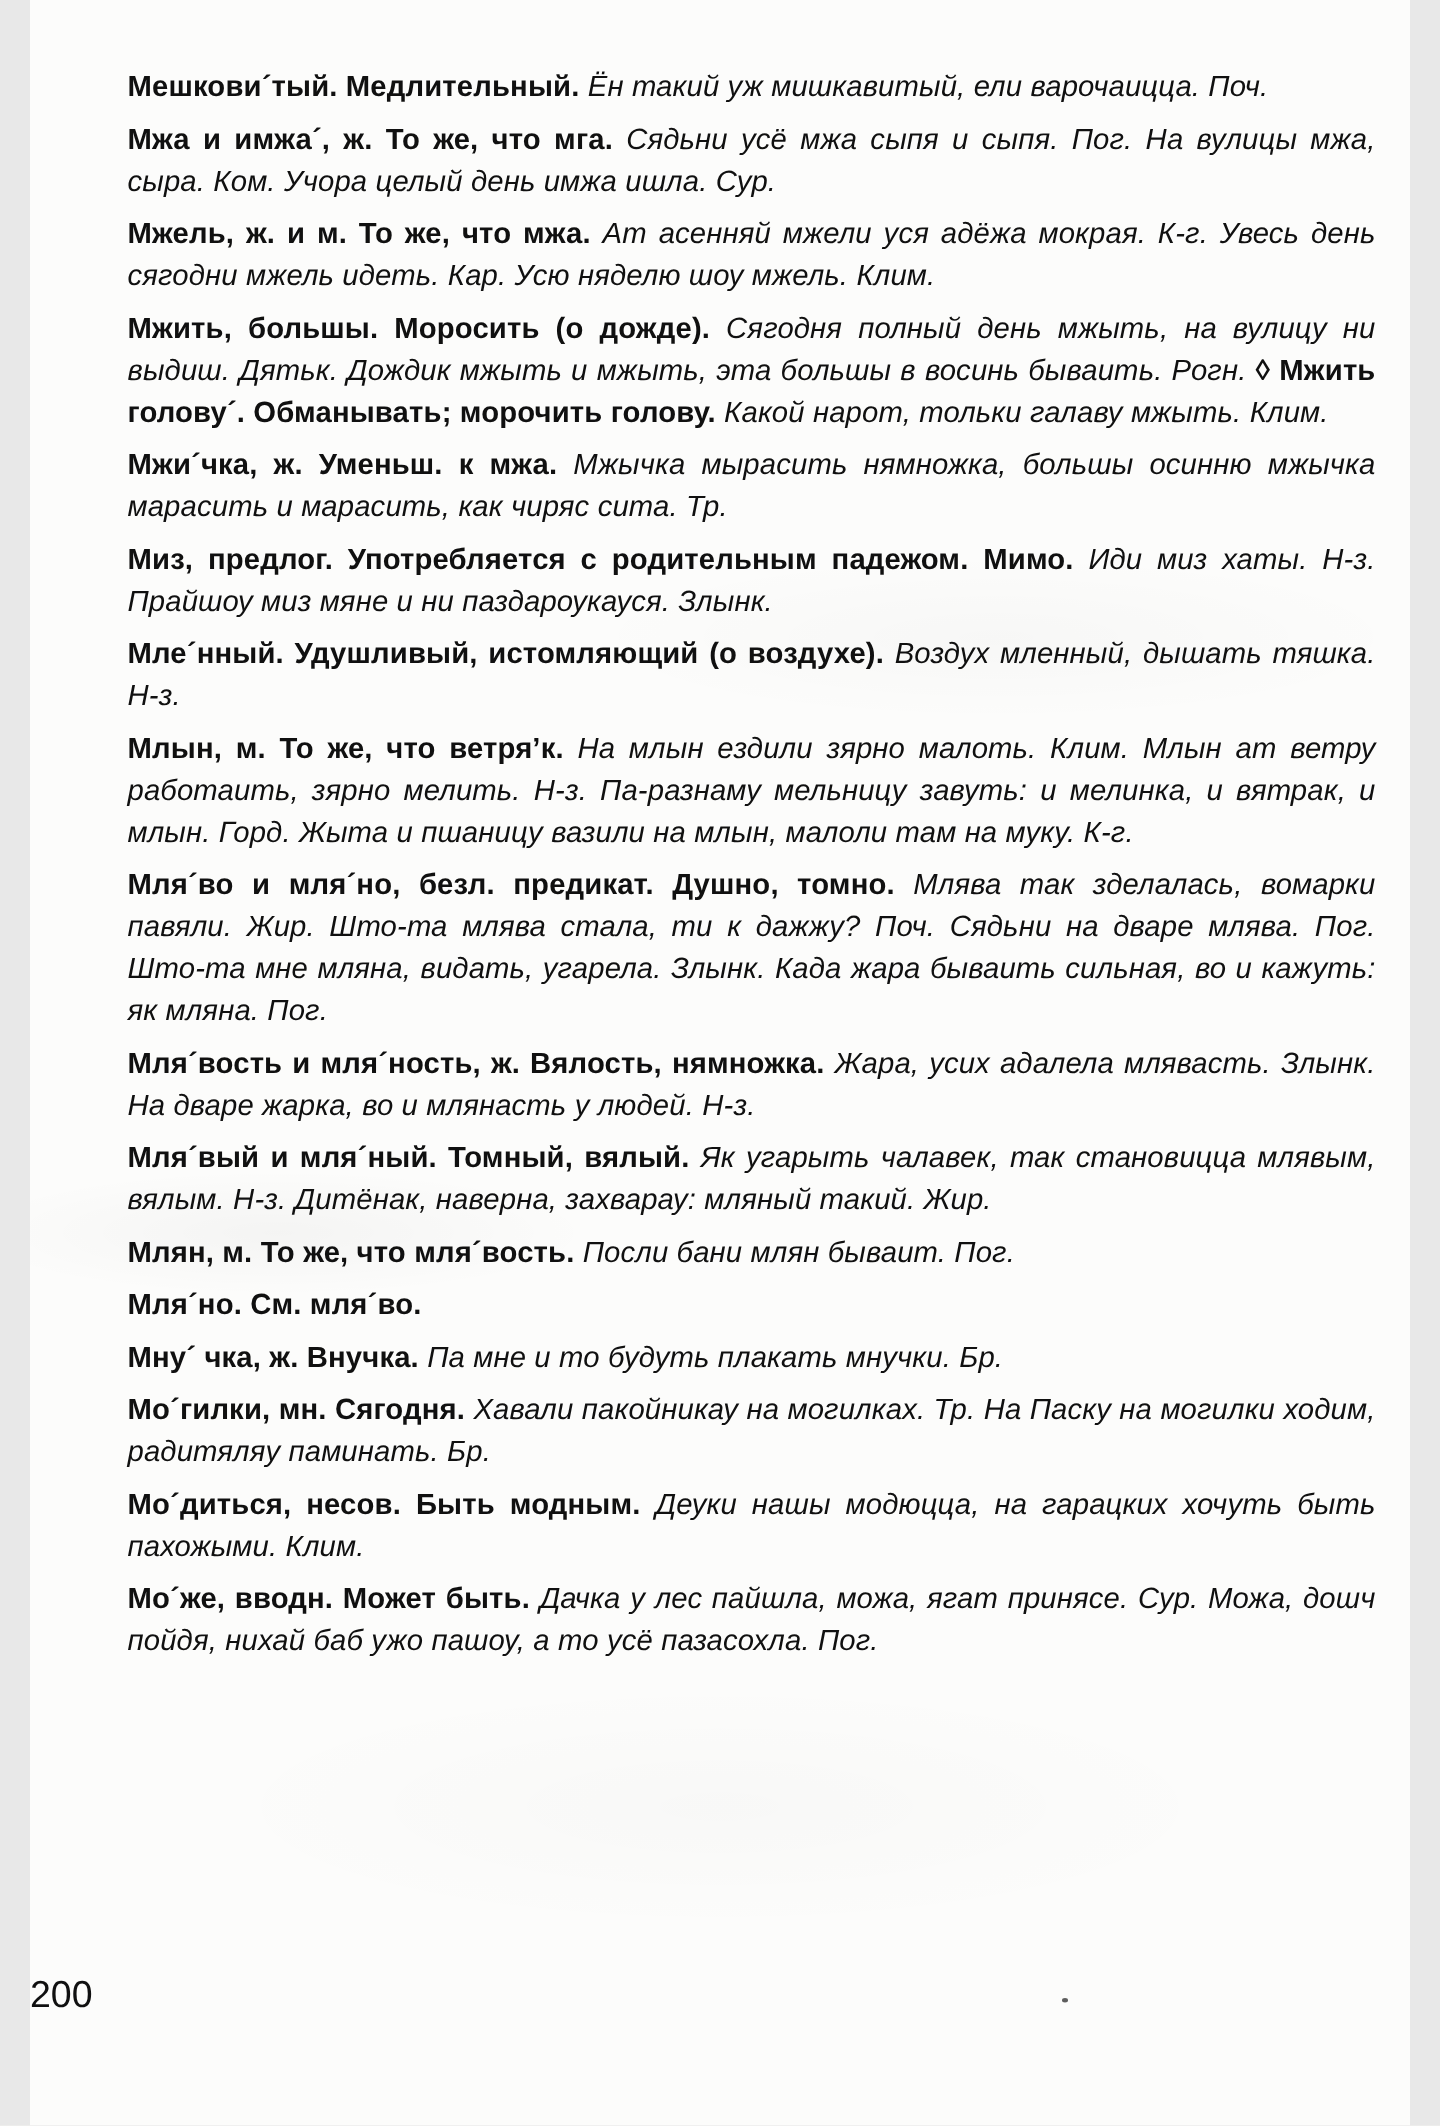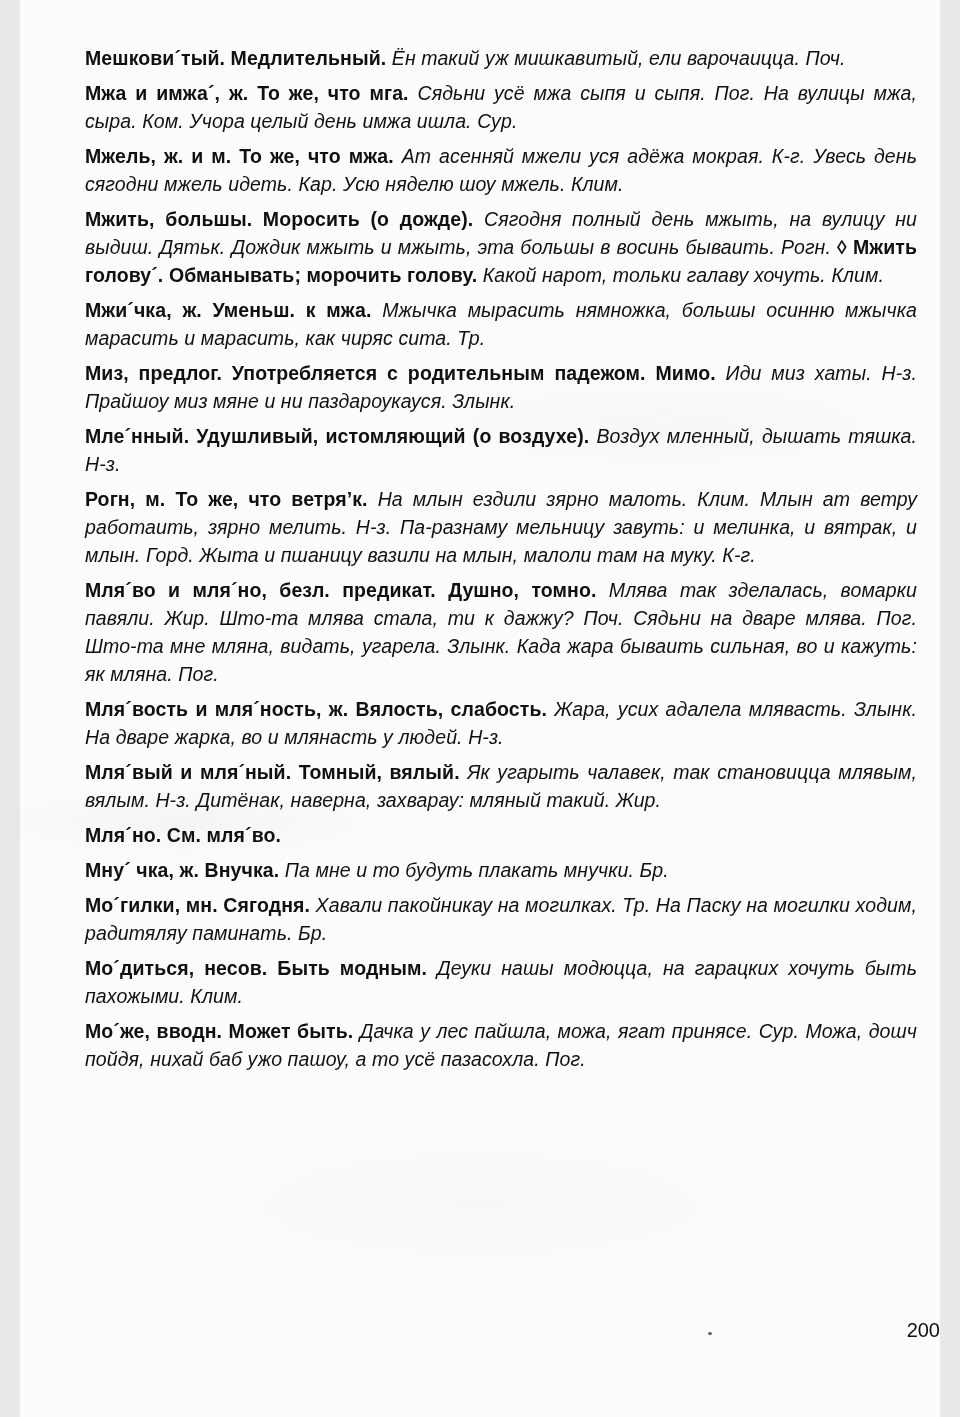--- a/index.html
+++ b/index.html
@@ -47,50 +47,51 @@
   }
   p.entry span.italic {
     font-style: italic;
     font-weight: normal;
   }
   .footer {
     position: absolute;
     left: 0;
     width: 100%;
     top: 1318px;
-    text-align: right;
-    font-size: 20px;
+    text-align: left;
+    font-size: 25px;
     line-height: 24px;
   }
   .speck {
     position: absolute;
     left: 688px;
     top: 1332px;
     width: 4px;
     height: 3px;
     background: rgba(40,40,40,0.75);
     border-radius: 50%;
   }
 </style>
 </head>
 <body>
 
 <div class="page">
   <main class="entries">
       <p class="entry"><span class="bold">Мешкови´тый. Медлительный. </span><span class="italic">Ён такий уж мишкавитый, ели варочаицца. Поч.</span></p>
       <p class="entry"><span class="bold">Мжа и имжа´, ж. То же, что мга. </span><span class="italic">Сядьни усё мжа сыпя и сыпя. Пог. На вулицы мжа, сыра. Ком. Учора целый день имжа ишла. Сур.</span></p>
       <p class="entry"><span class="bold">Мжель, ж. и м. То же, что мжа. </span><span class="italic">Ат асенняй мжели уся адёжа мокрая. К-г. Увесь день сягодни мжель идеть. Кар. Усю няделю шоу мжель. Клим.</span></p>
-      <p class="entry"><span class="bold">Мжить, большы. Моросить (о дожде). </span><span class="italic">Сягодня полный день мжыть, на вулицу ни выдиш. Дятьк. Дождик мжыть и мжыть, эта большы в восинь бываить. Рогн. </span><span class="bold">◊ Мжить голову´. Обманывать; морочить голову. </span><span class="italic">Какой нарот, тольки галаву хочуть. Клим.</span></p>
+      <p class="entry"><span class="bold">Мжить, большы. Моросить (о дожде). </span><span class="italic">Сягодня полный день мжыть, на вулицу ни выдиш. Дятьк. Дождик мжыть и мжыть, эта большы в восинь бываить. Рогн. </span><span class="bold">◊ Мжить голову´. Обманывать; морочить голову. </span><span class="italic">Какой нарот, тольки галаву мжыть. Клим.</span></p>
       <p class="entry"><span class="bold">Мжи´чка, ж. Уменьш. к мжа. </span><span class="italic">Мжычка мырасить нямножка, большы осинню мжычка марасить и марасить, как чиряс сита. Тр.</span></p>
       <p class="entry"><span class="bold">Миз, предлог. Употребляется с родительным падежом.  Мимо. </span><span class="italic">Иди миз хаты. Н-з. Прайшоу миз мяне и ни паздароукауся. Злынк.</span></p>
       <p class="entry"><span class="bold">Мле´нный. Удушливый, истомляющий (о воздухе). </span><span class="italic">Воздух мленный, дышать тяшка. Н-з.</span></p>
-      <p class="entry"><span class="bold">Рогн, м. То же, что ветря’к. </span><span class="italic">На млын ездили зярно малоть. Клим. Млын ат ветру работаить, зярно мелить. Н-з. Па-разнаму мельницу завуть: и мелинка, и вятрак, и млын. Горд. Жыта и пшаницу вазили на млын, малоли там на муку. К-г.</span></p>
+      <p class="entry"><span class="bold">Млын, м. То же, что ветря’к. </span><span class="italic">На млын ездили зярно малоть. Клим. Млын ат ветру работаить, зярно мелить. Н-з. Па-разнаму мельницу завуть: и мелинка, и вятрак, и млын. Горд. Жыта и пшаницу вазили на млын, малоли там на муку. К-г.</span></p>
       <p class="entry"><span class="bold">Мля´во и мля´но, безл. предикат. Душно, томно. </span><span class="italic">Млява так зделалась, вомарки павяли. Жир. Што-та млява стала, ти к дажжу? Поч. Сядьни на дваре млява. Пог. Што-та мне мляна, видать, угарела. Злынк. Када жара бываить сильная, во и кажуть: як мляна. Пог.</span></p>
-      <p class="entry"><span class="bold">Мля´вость и мля´ность, ж. Вялость, слабость. </span><span class="italic">Жара, усих адалела млявасть. Злынк. На дваре жарка, во и млянасть у людей. Н-з.</span></p>
+      <p class="entry"><span class="bold">Мля´вость и мля´ность, ж. Вялость, нямножка. </span><span class="italic">Жара, усих адалела млявасть. Злынк. На дваре жарка, во и млянасть у людей. Н-з.</span></p>
       <p class="entry"><span class="bold">Мля´вый и мля´ный. Томный, вялый. </span><span class="italic">Як угарыть чалавек, так становицца млявым, вялым. Н-з. Дитёнак, наверна, захварау: мляный такий. Жир.</span></p>
+      <p class="entry"><span class="bold">Млян, м. То же, что мля´вость.  </span><span class="italic">Посли бани млян бываит. Пог.</span></p>
       <p class="entry"><span class="bold">Мля´но. См. мля´во.</span></p>
       <p class="entry"><span class="bold">Мну´ чка, ж. Внучка.  </span><span class="italic">Па мне и то будуть плакать мнучки. Бр.</span></p>
       <p class="entry"><span class="bold">Мо´гилки, мн. Сягодня. </span><span class="italic">Хавали пакойникау на могилках. Тр. На Паску на могилки ходим, радитяляу паминать. Бр.</span></p>
       <p class="entry"><span class="bold">Мо´диться, несов. Быть модным. </span><span class="italic">Деуки нашы модюцца, на гарацких хочуть быть пахожыми. Клим.</span></p>
       <p class="entry"><span class="bold">Мо´же, вводн. Может быть. </span><span class="italic">Дачка у лес пайшла, можа, ягат принясе. Сур. Можа, дошч пойдя, нихай баб ужо пашоу, а то усё пазасохла. Пог.</span></p>
     </main>
   <div class="footer">
     <span>200</span>
   </div>
   <div class="speck"></div>

